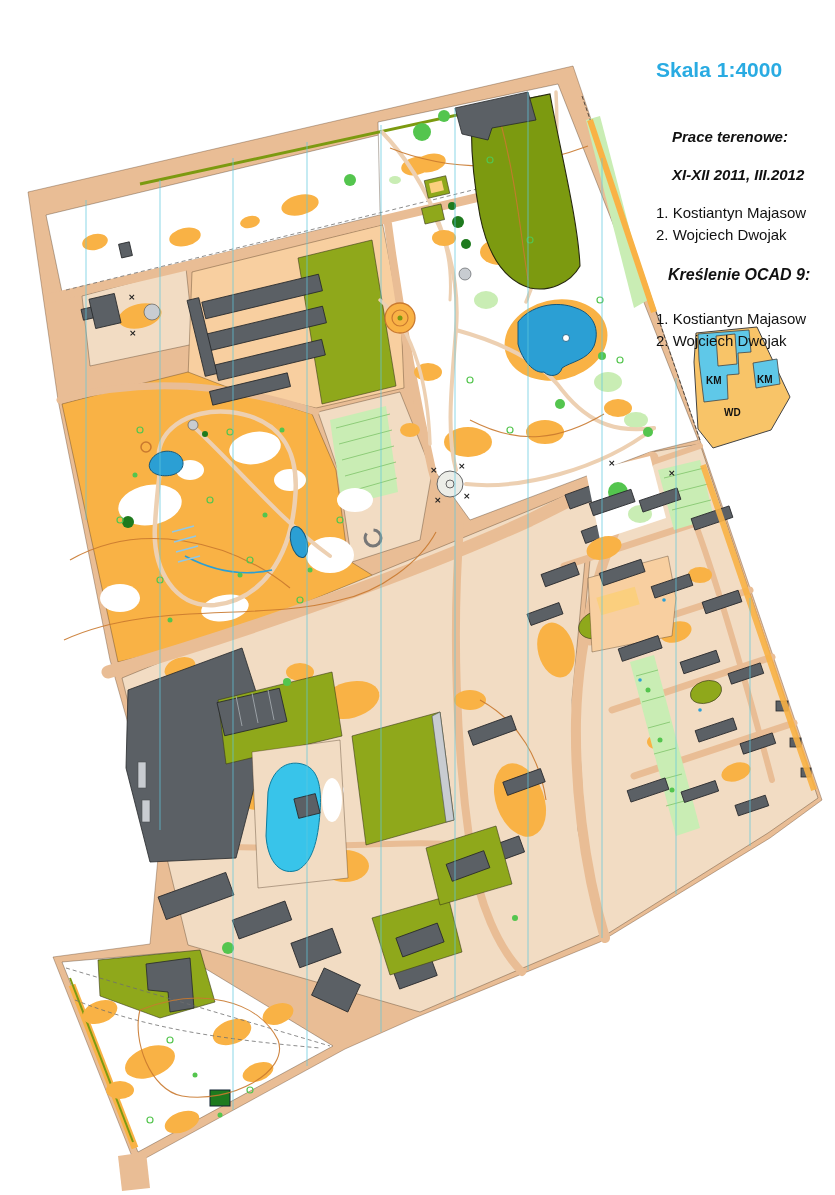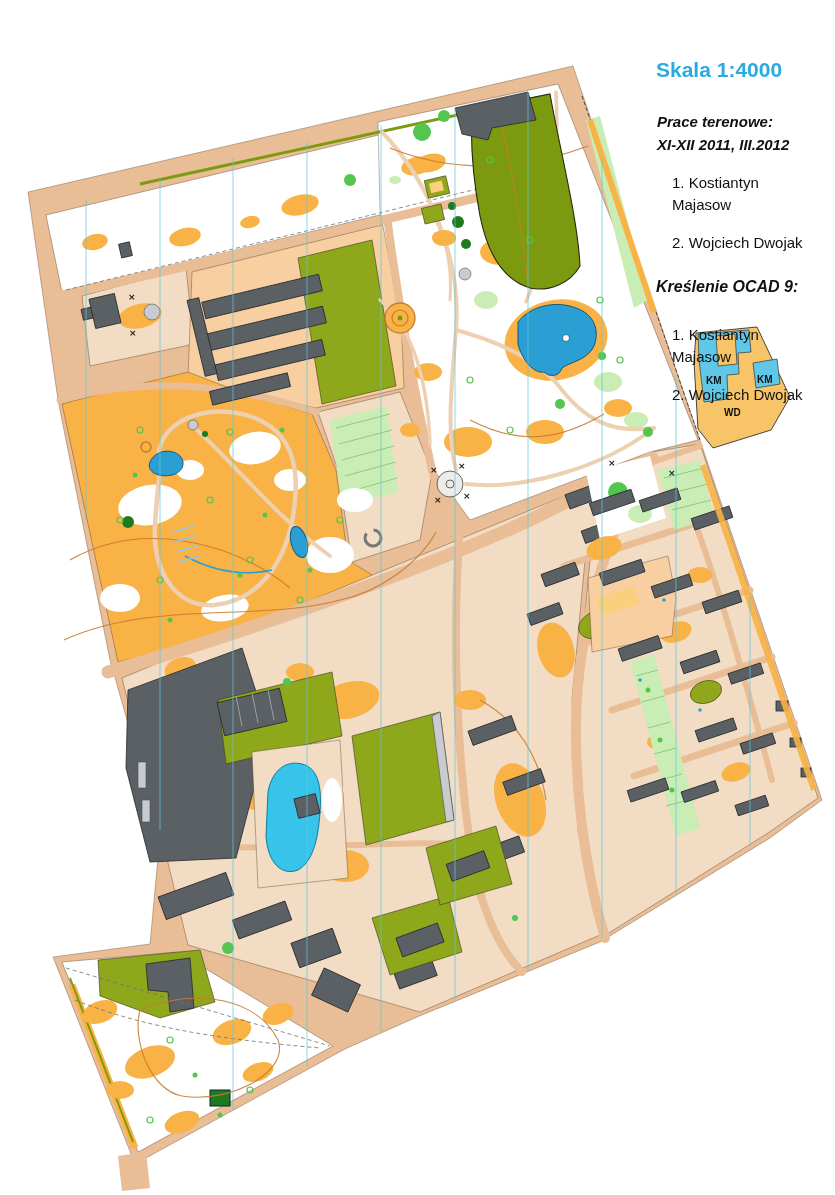--- a/index.html
+++ b/index.html
@@ -28,23 +28,23 @@
   .ctr{stroke:var(--contour);fill:none;stroke-width:1.1;opacity:.9;}
   .mer{stroke:var(--meridian);stroke-width:1.3;opacity:.55;}
   .dash{stroke:#6f6f6f;stroke-width:.8;fill:none;stroke-dasharray:4 3;}
   .rdash{stroke:#cf4b3c;stroke-width:.9;fill:none;stroke-dasharray:5 3;}
   .fence{stroke:#2b2b2b;stroke-width:.8;fill:none;stroke-dasharray:4 2;}
   .hatch{stroke:#7fc46a;stroke-width:1;opacity:.8;}
   .xmark{font:bold 9px "DejaVu Sans",sans-serif;fill:#222;}
   
   #credits{position:absolute;left:656px;top:56px;width:176px;color:#111;}
   #credits .scale{color:var(--title_cyan);font-size:21px;font-weight:bold;line-height:28px;margin:0;}
-  #credits .head{font-size:15px;font-weight:bold;font-style:italic;margin:1px;line-height:22px;}
-  #credits .head2{font-size:16px;font-weight:bold;font-style:italic;margin:0;line-height:22px;}
-  #credits .name{font-size:15px;margin:16px;line-height:22px;}
+  #credits .head{font-size:15px;font-weight:bold;font-style:italic;margin:16px;line-height:22px;}
+  #credits .head2{font-size:16px;font-weight:bold;font-style:italic;margin:12px;line-height:22px;}
+  #credits .name{font-size:15px;margin:0;line-height:22px;}
   .sp1{height:26px;} .sp2{height:6px;} .sp3{height:10px;}
   
   .legtxt{font:bold 10px "Liberation Sans",sans-serif;fill:#111;}
 </style>
 </head>
 <body>
 
 <div id="stage">
 
 <svg id="map-svg" width="835" height="1195" viewBox="0 0 835 1195">

